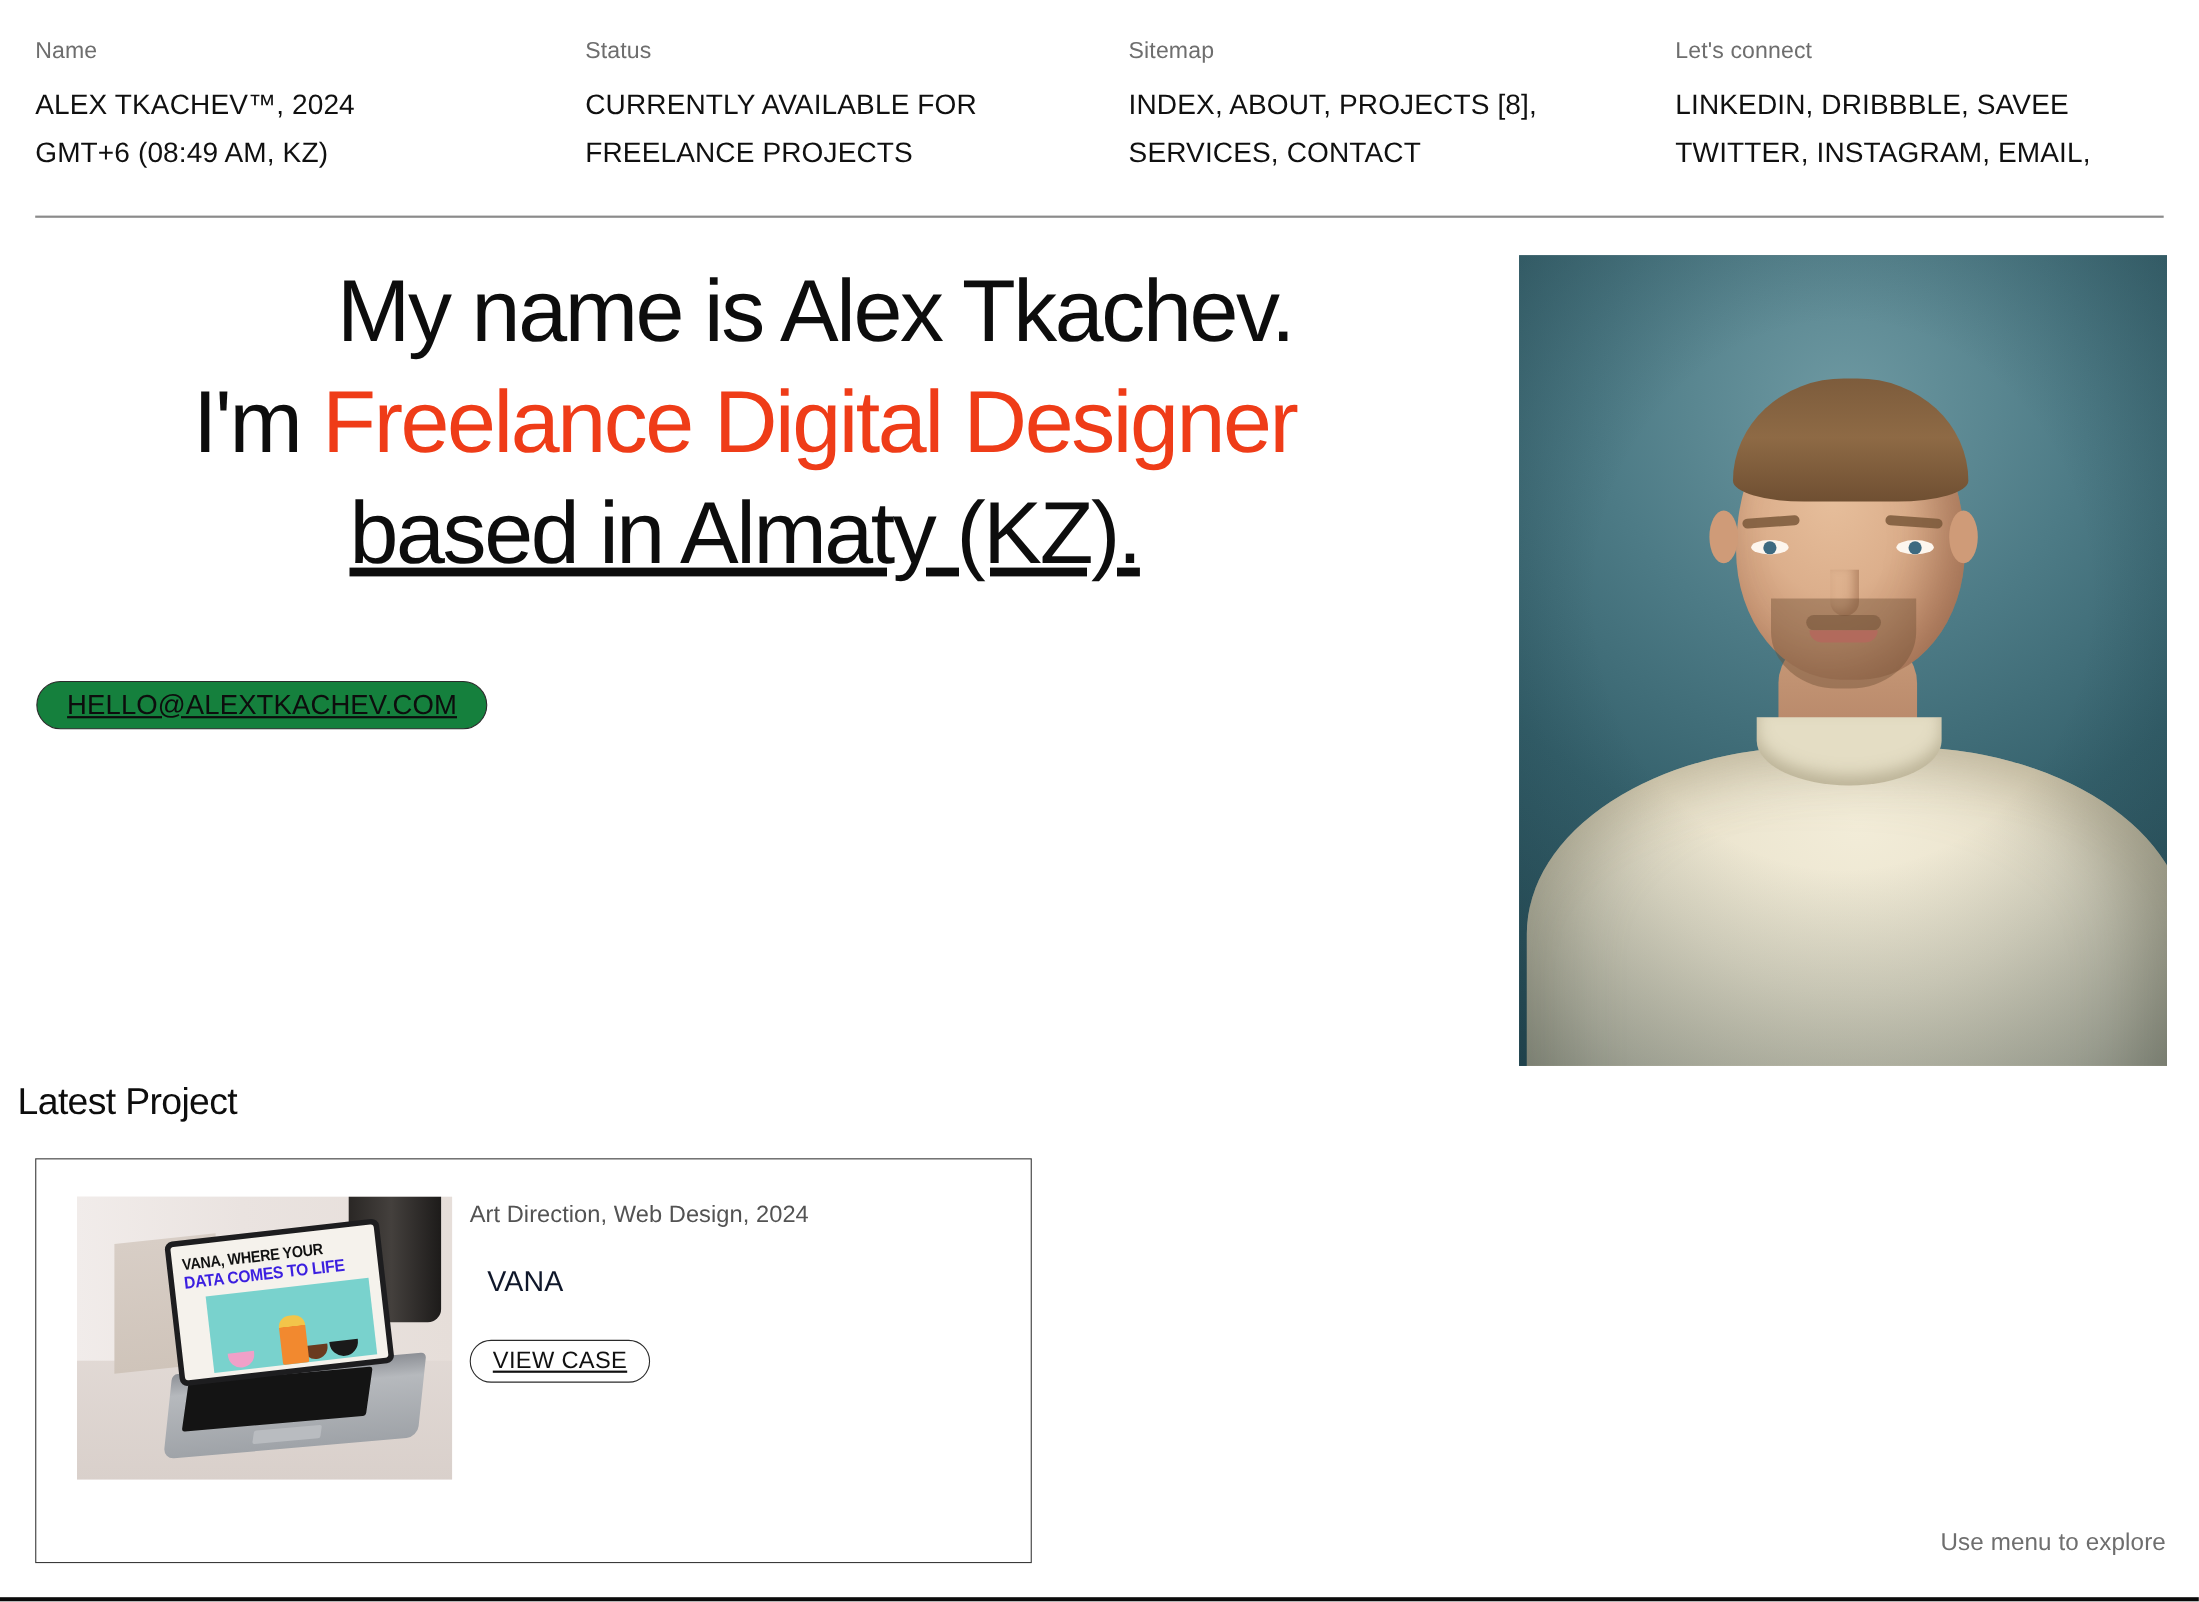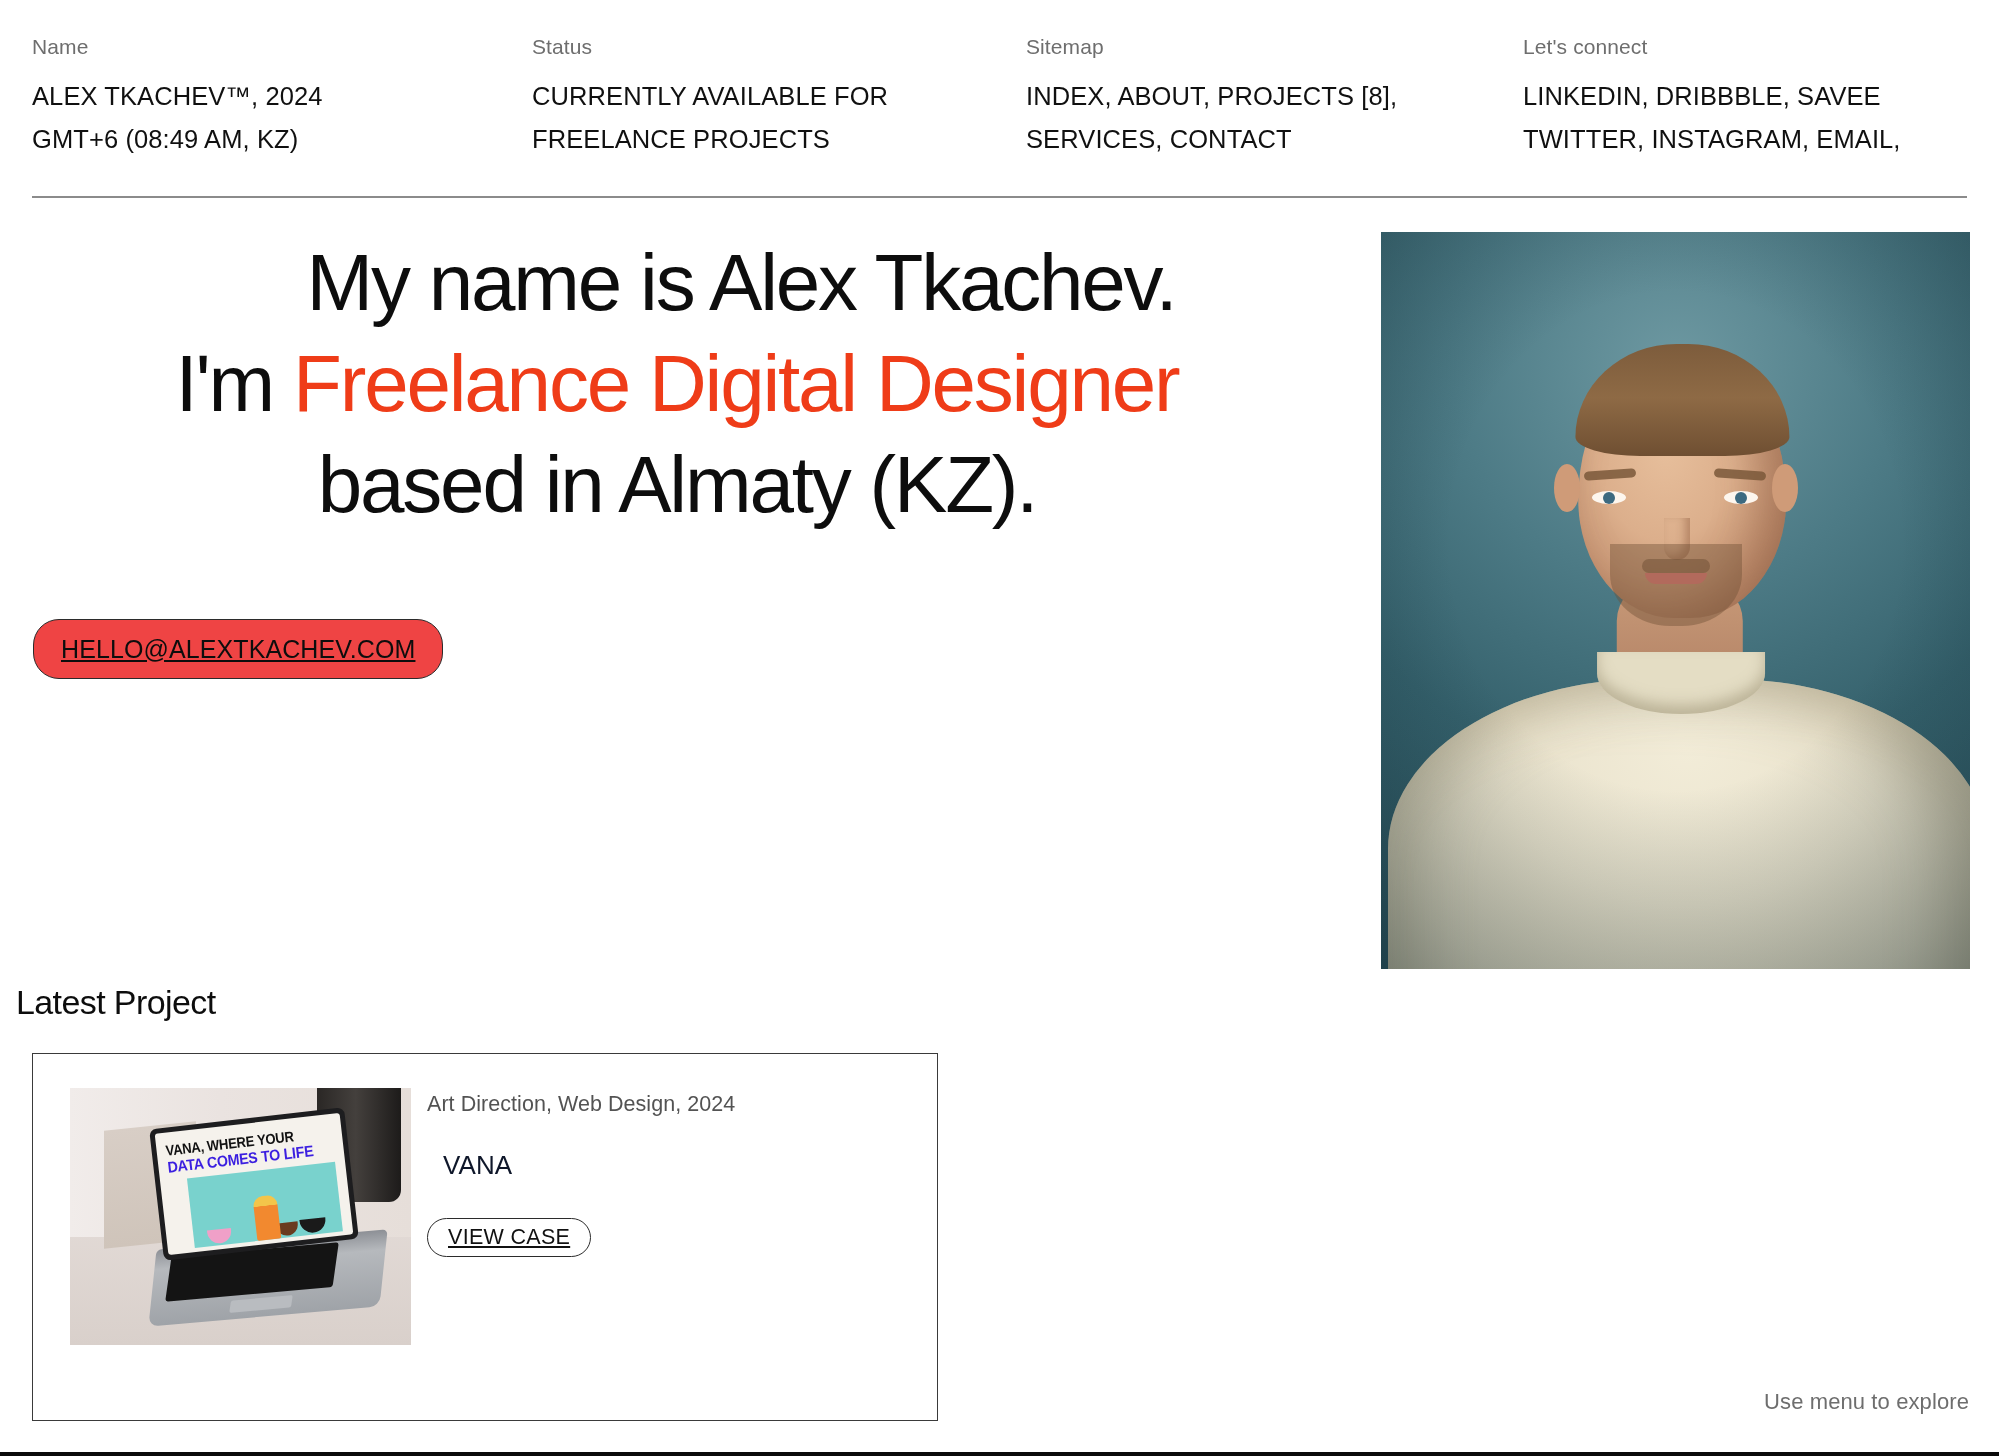--- a/index.html
+++ b/index.html
@@ -75,34 +75,34 @@
   }
   .hero-title {
     font-size: 80px;
     line-height: 101px;
     font-weight: 400;
     letter-spacing: -2.2px;
     color: #0d0d0d;
   }
   .hero-title .l1 { display:block; padding-left: 128px; }
   .hero-title .l2 { display:block; }
-  .hero-title .l3 { display:block; }
+  .hero-title .l3 { display:block;text-decoration:underline; }
   .accent { color: #ef3c18; }
 
   .email-pill {
     position: absolute;
     top: 619px;
     left: 33px;
-    height: 60px;
+    height: 44px;
     padding: 0 27px;
     display: inline-flex;
     align-items: center;
     border: 1.6px solid #2b2b2b;
     border-radius: 26px;
-    background: #ef4444;
+    background: #15803d;
     font-size: 25px;
     letter-spacing: 0.1px;
     color: #0d0d0d;
     white-space: nowrap;
     cursor: pointer;
   }
 
   
   .portrait {
     position: absolute;

